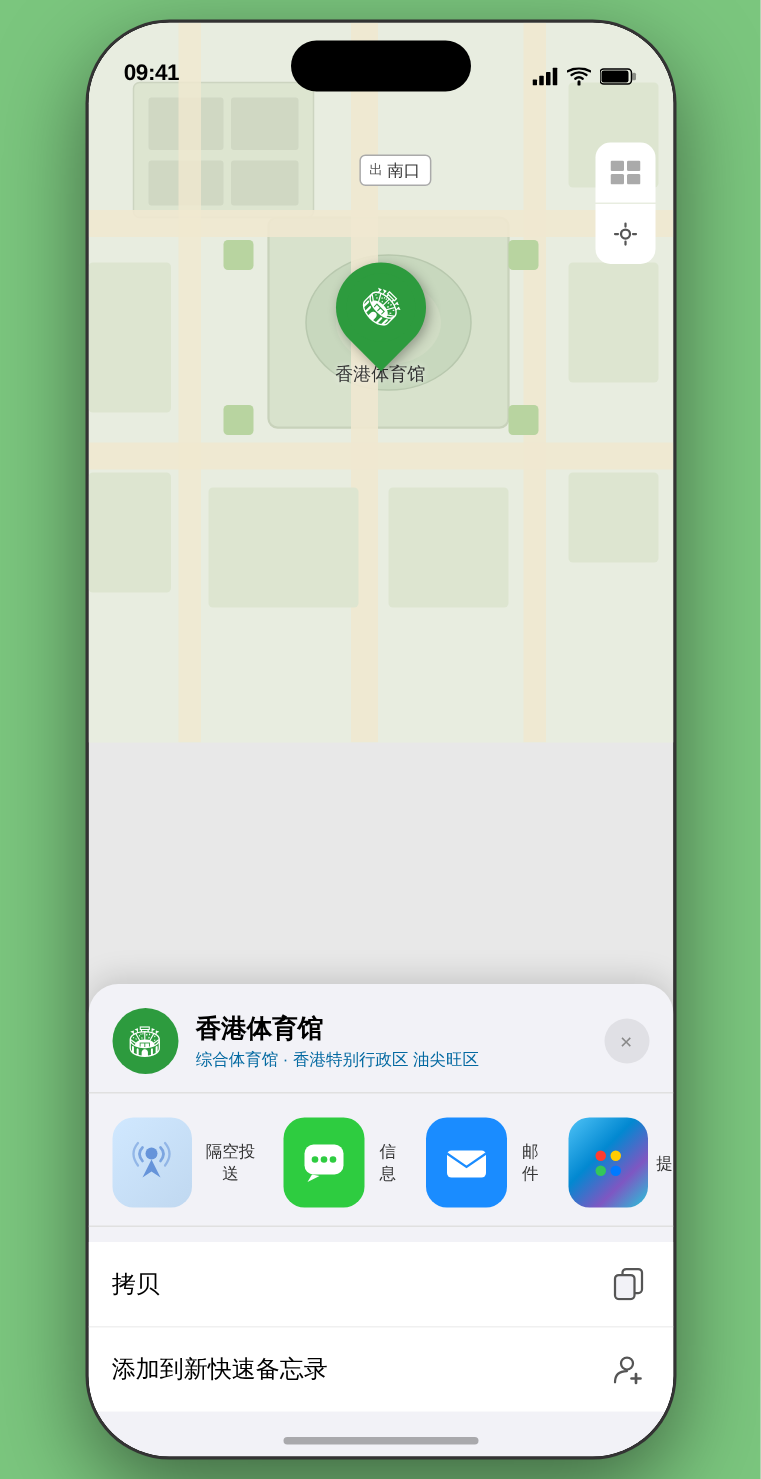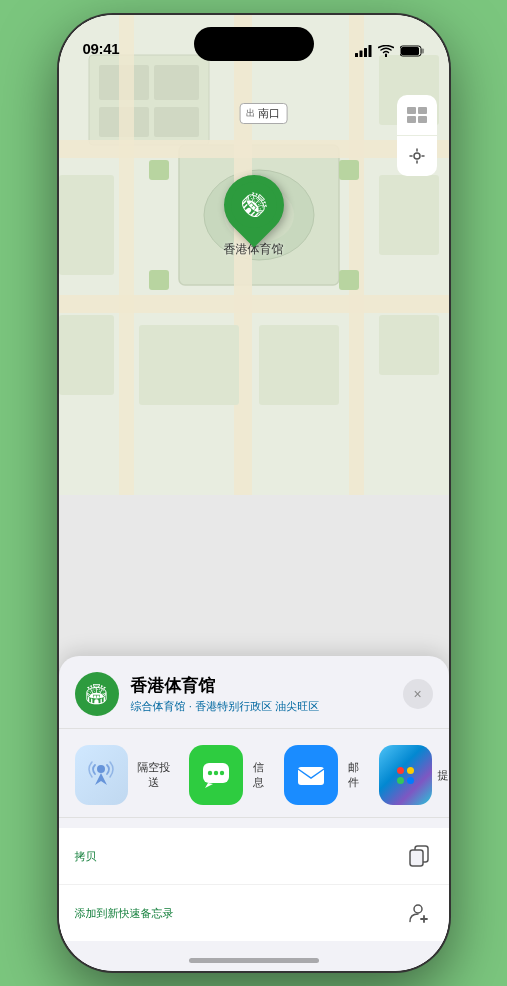--- a/index.html
+++ b/index.html
@@ -308,22 +308,22 @@
       justify-content: space-between;
       padding: 14px 16px;
       border-bottom: 1px solid #f0f0f0;
     }
 
     .action-row:last-child {
       border-bottom: none;
     }
 
     .action-label {
-      font-size: 11px;
-      color: #15803d;
+      font-size: 16px;
+      color: #000000;
     }
 
     .action-icon {
       width: 28px;
       height: 28px;
       display: flex;
       align-items: center;
       justify-content: center;
       color: #555;
       font-size: 18px;

